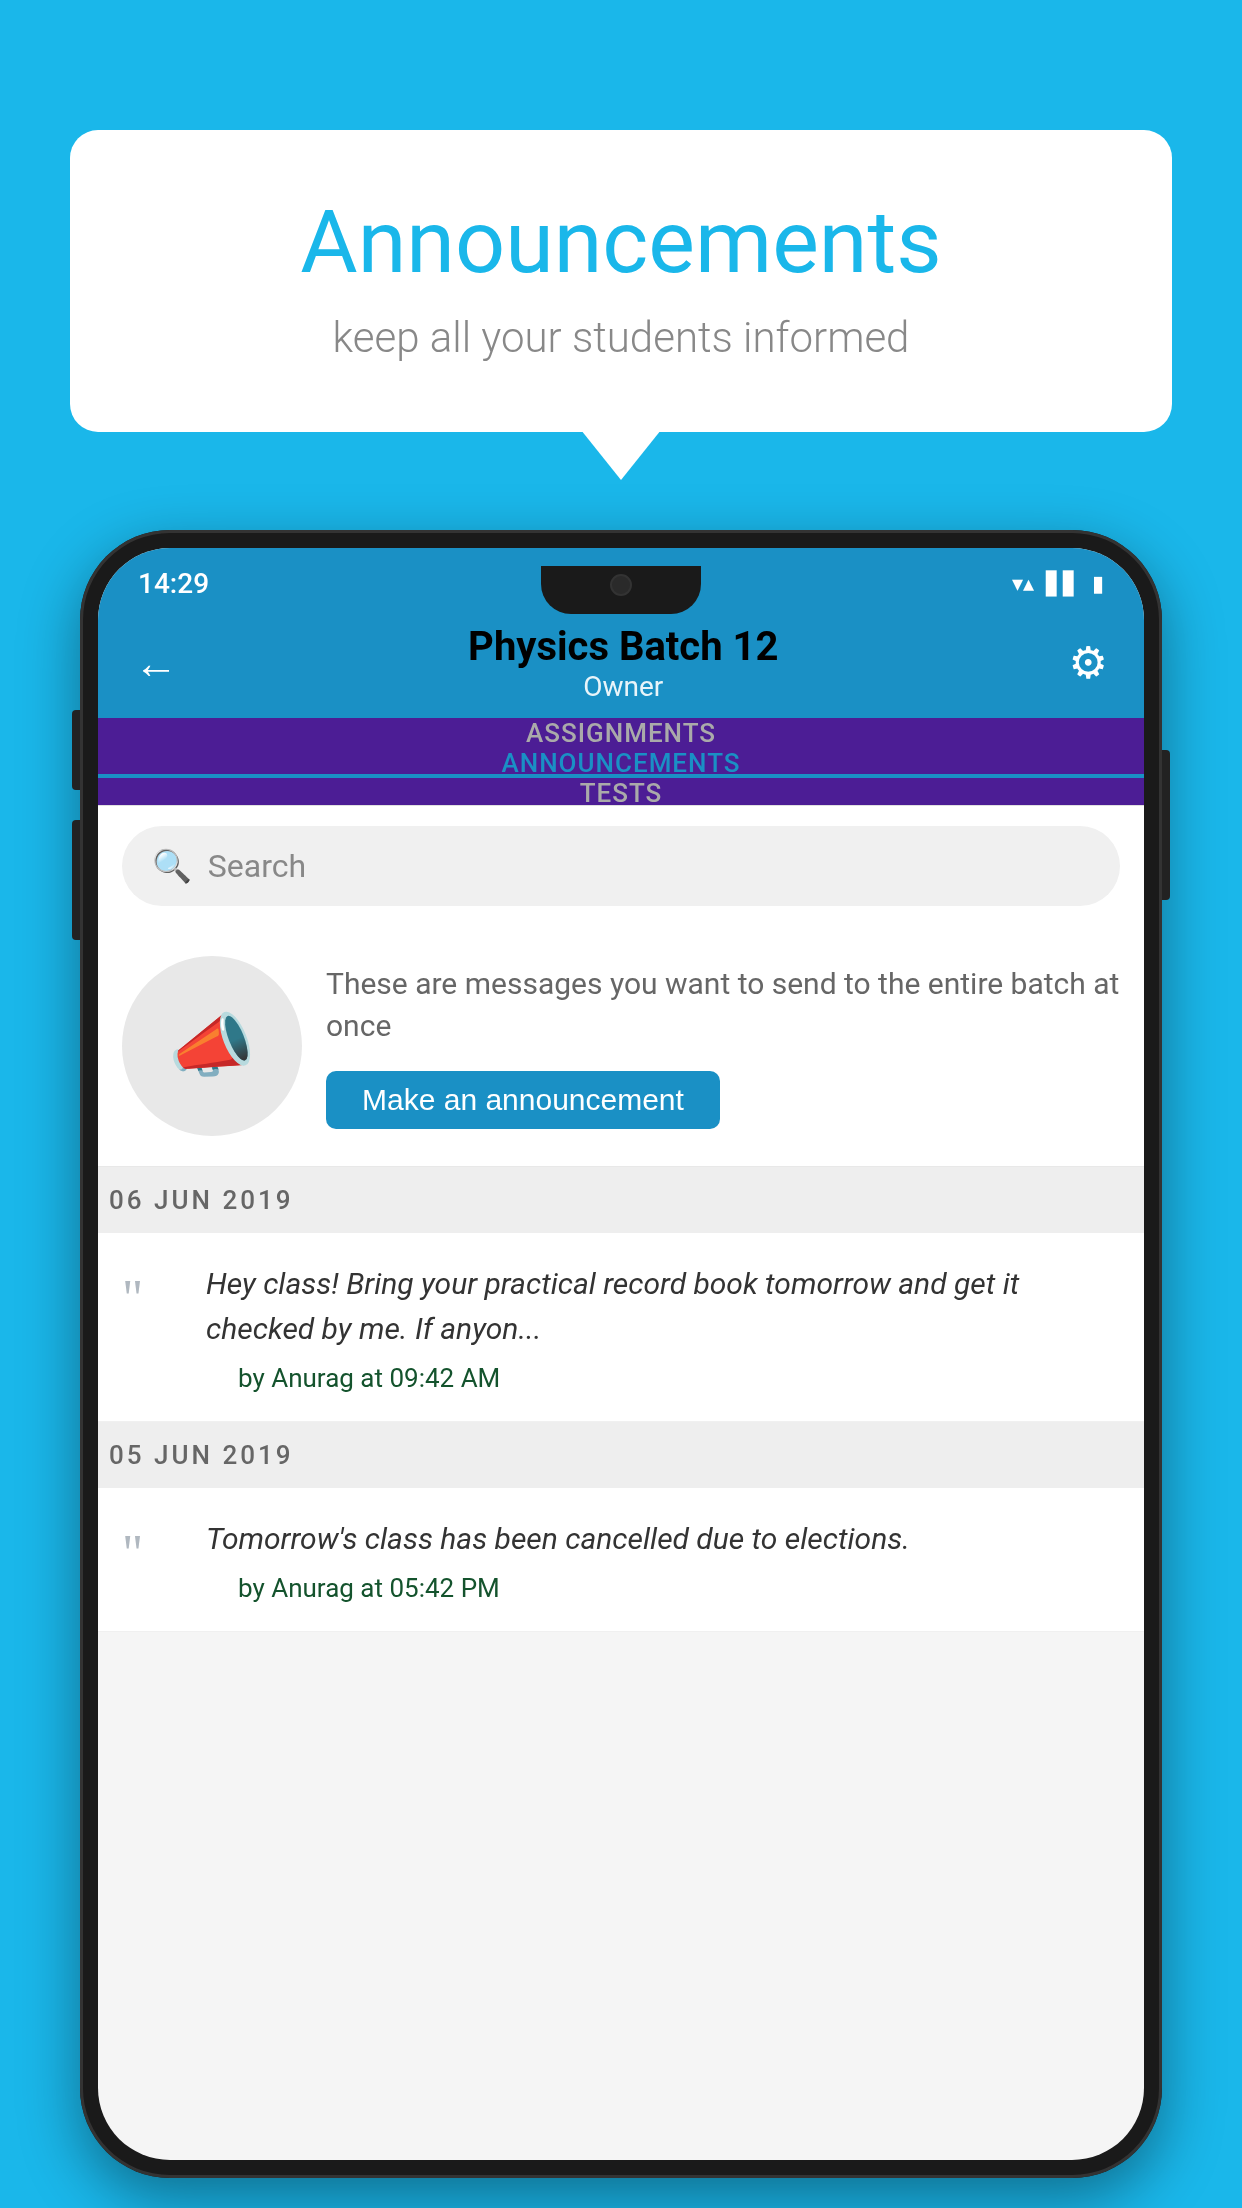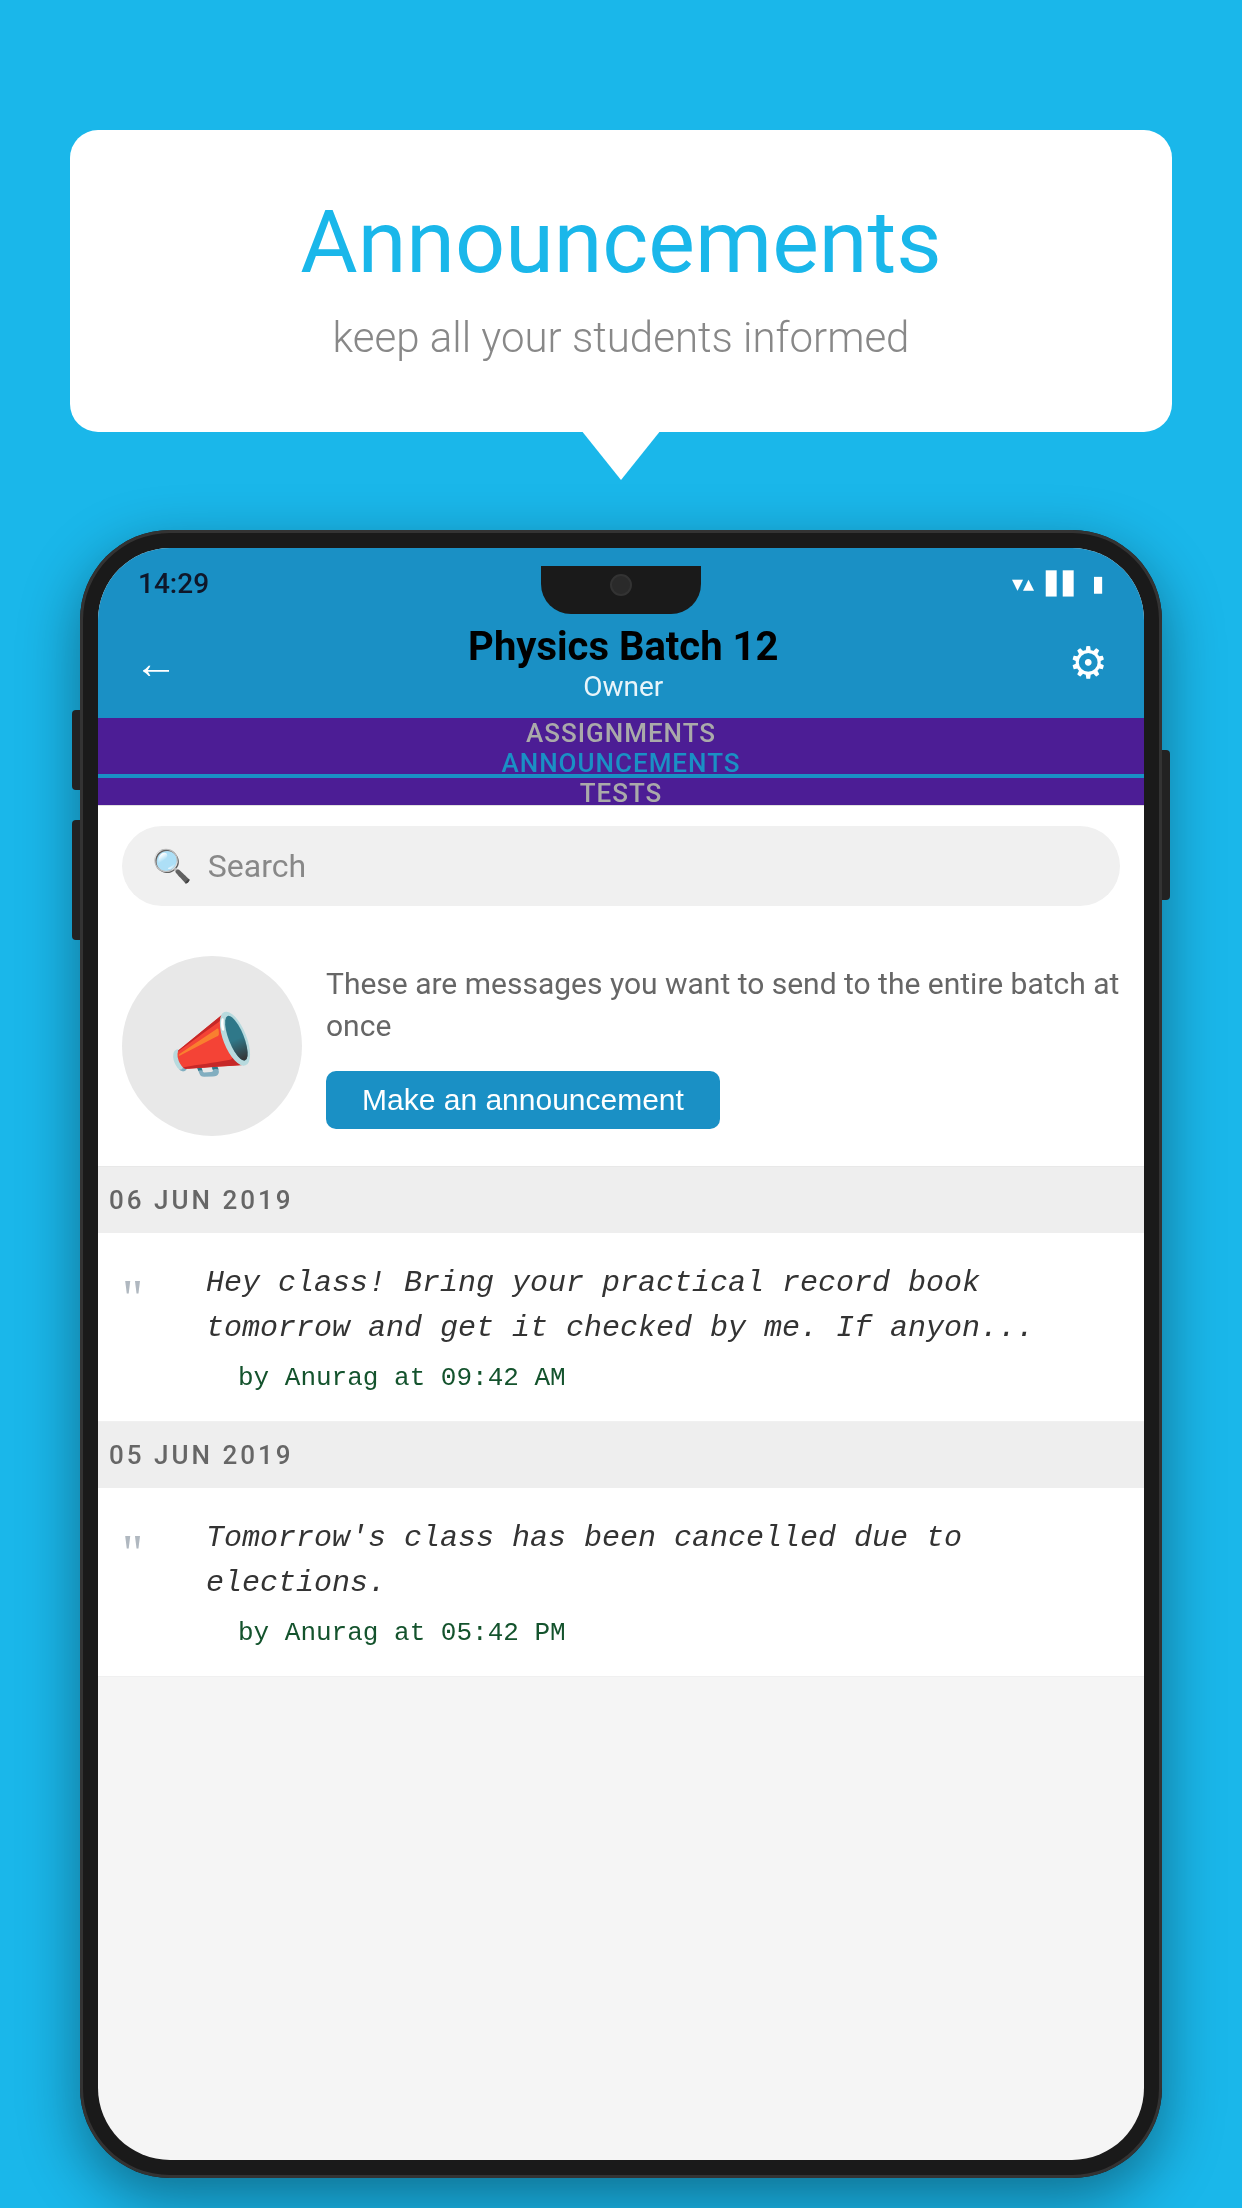--- a/index.html
+++ b/index.html
@@ -139,21 +139,21 @@
       background: #1a90c5;
       height: 60px;
       display: flex;
       align-items: center;
       justify-content: space-between;
       padding: 0 40px;
       padding-top: 10px;
     }
 
     .status-time {
-      color: #0f172a;
+      color: #ffffff;
       font-size: 28px;
       font-weight: 500;
     }
 
     .status-icons {
       display: flex;
       align-items: center;
       gap: 12px;
     }
 
@@ -336,21 +336,20 @@
       font-size: 52px;
       color: #b0b8c0;
       flex-shrink: 0;
       font-family: Georgia, serif;
       margin-top: 8px;
       width: 60px;
     }
 
     .announcement-content {
       flex: 1;
-      font-family: Liberation Mono, monospace;
     }
 
     .announcement-text {
       font-size: 30px;
       color: #333;
       font-style: italic;
       line-height: 1.5;
       margin-bottom: 12px;
     }
 

